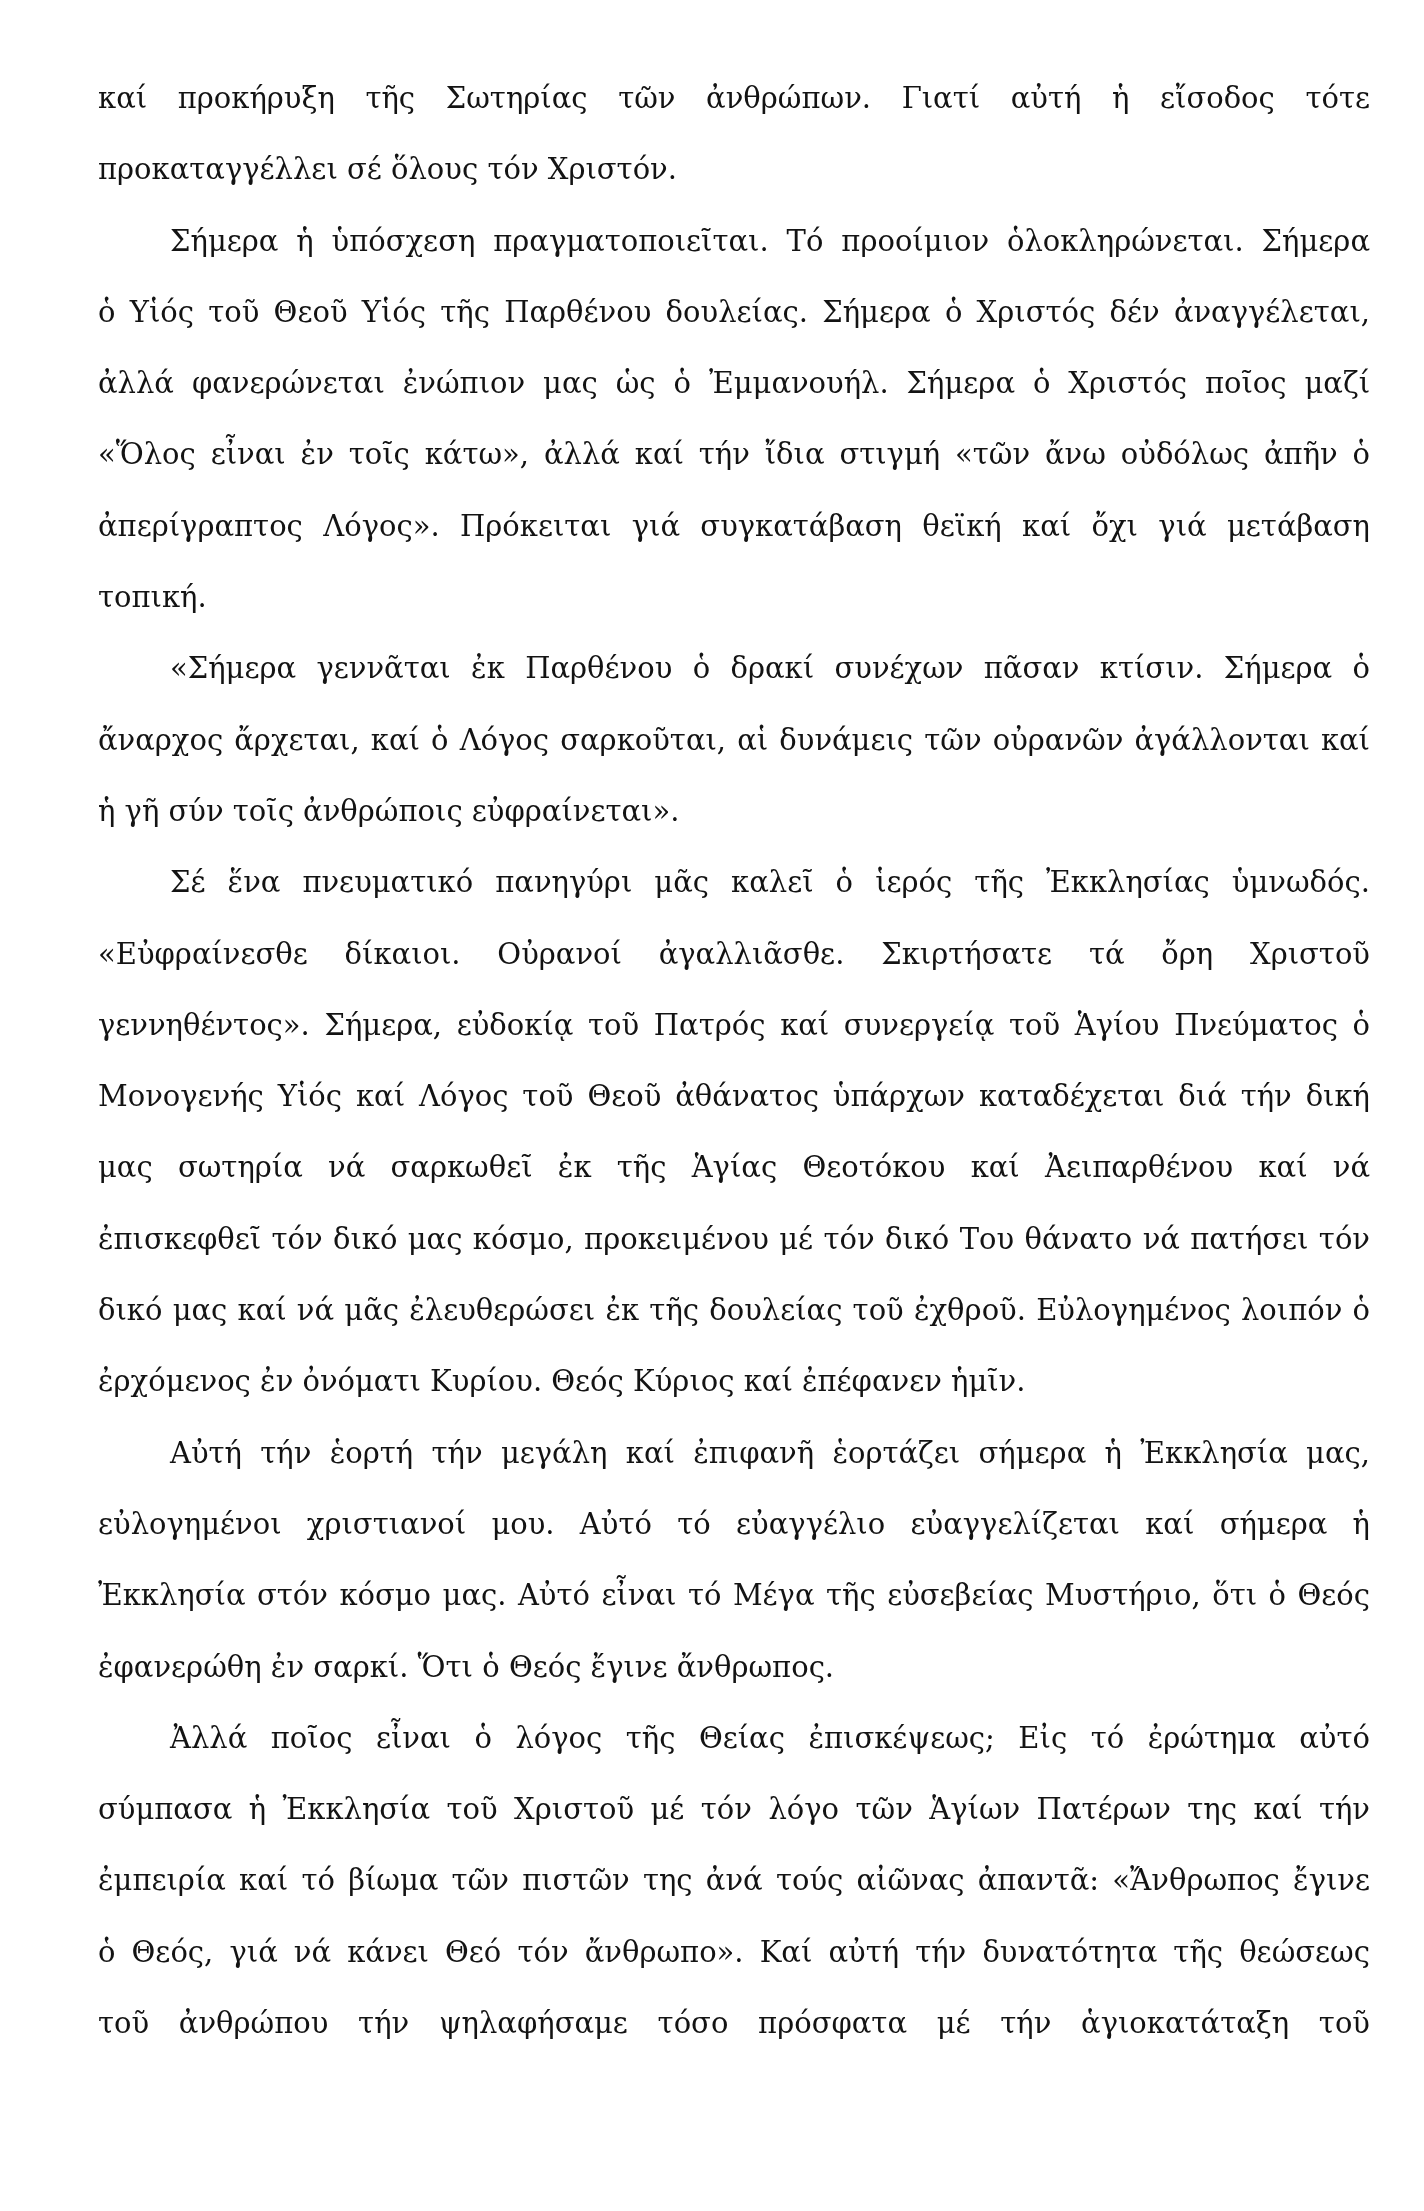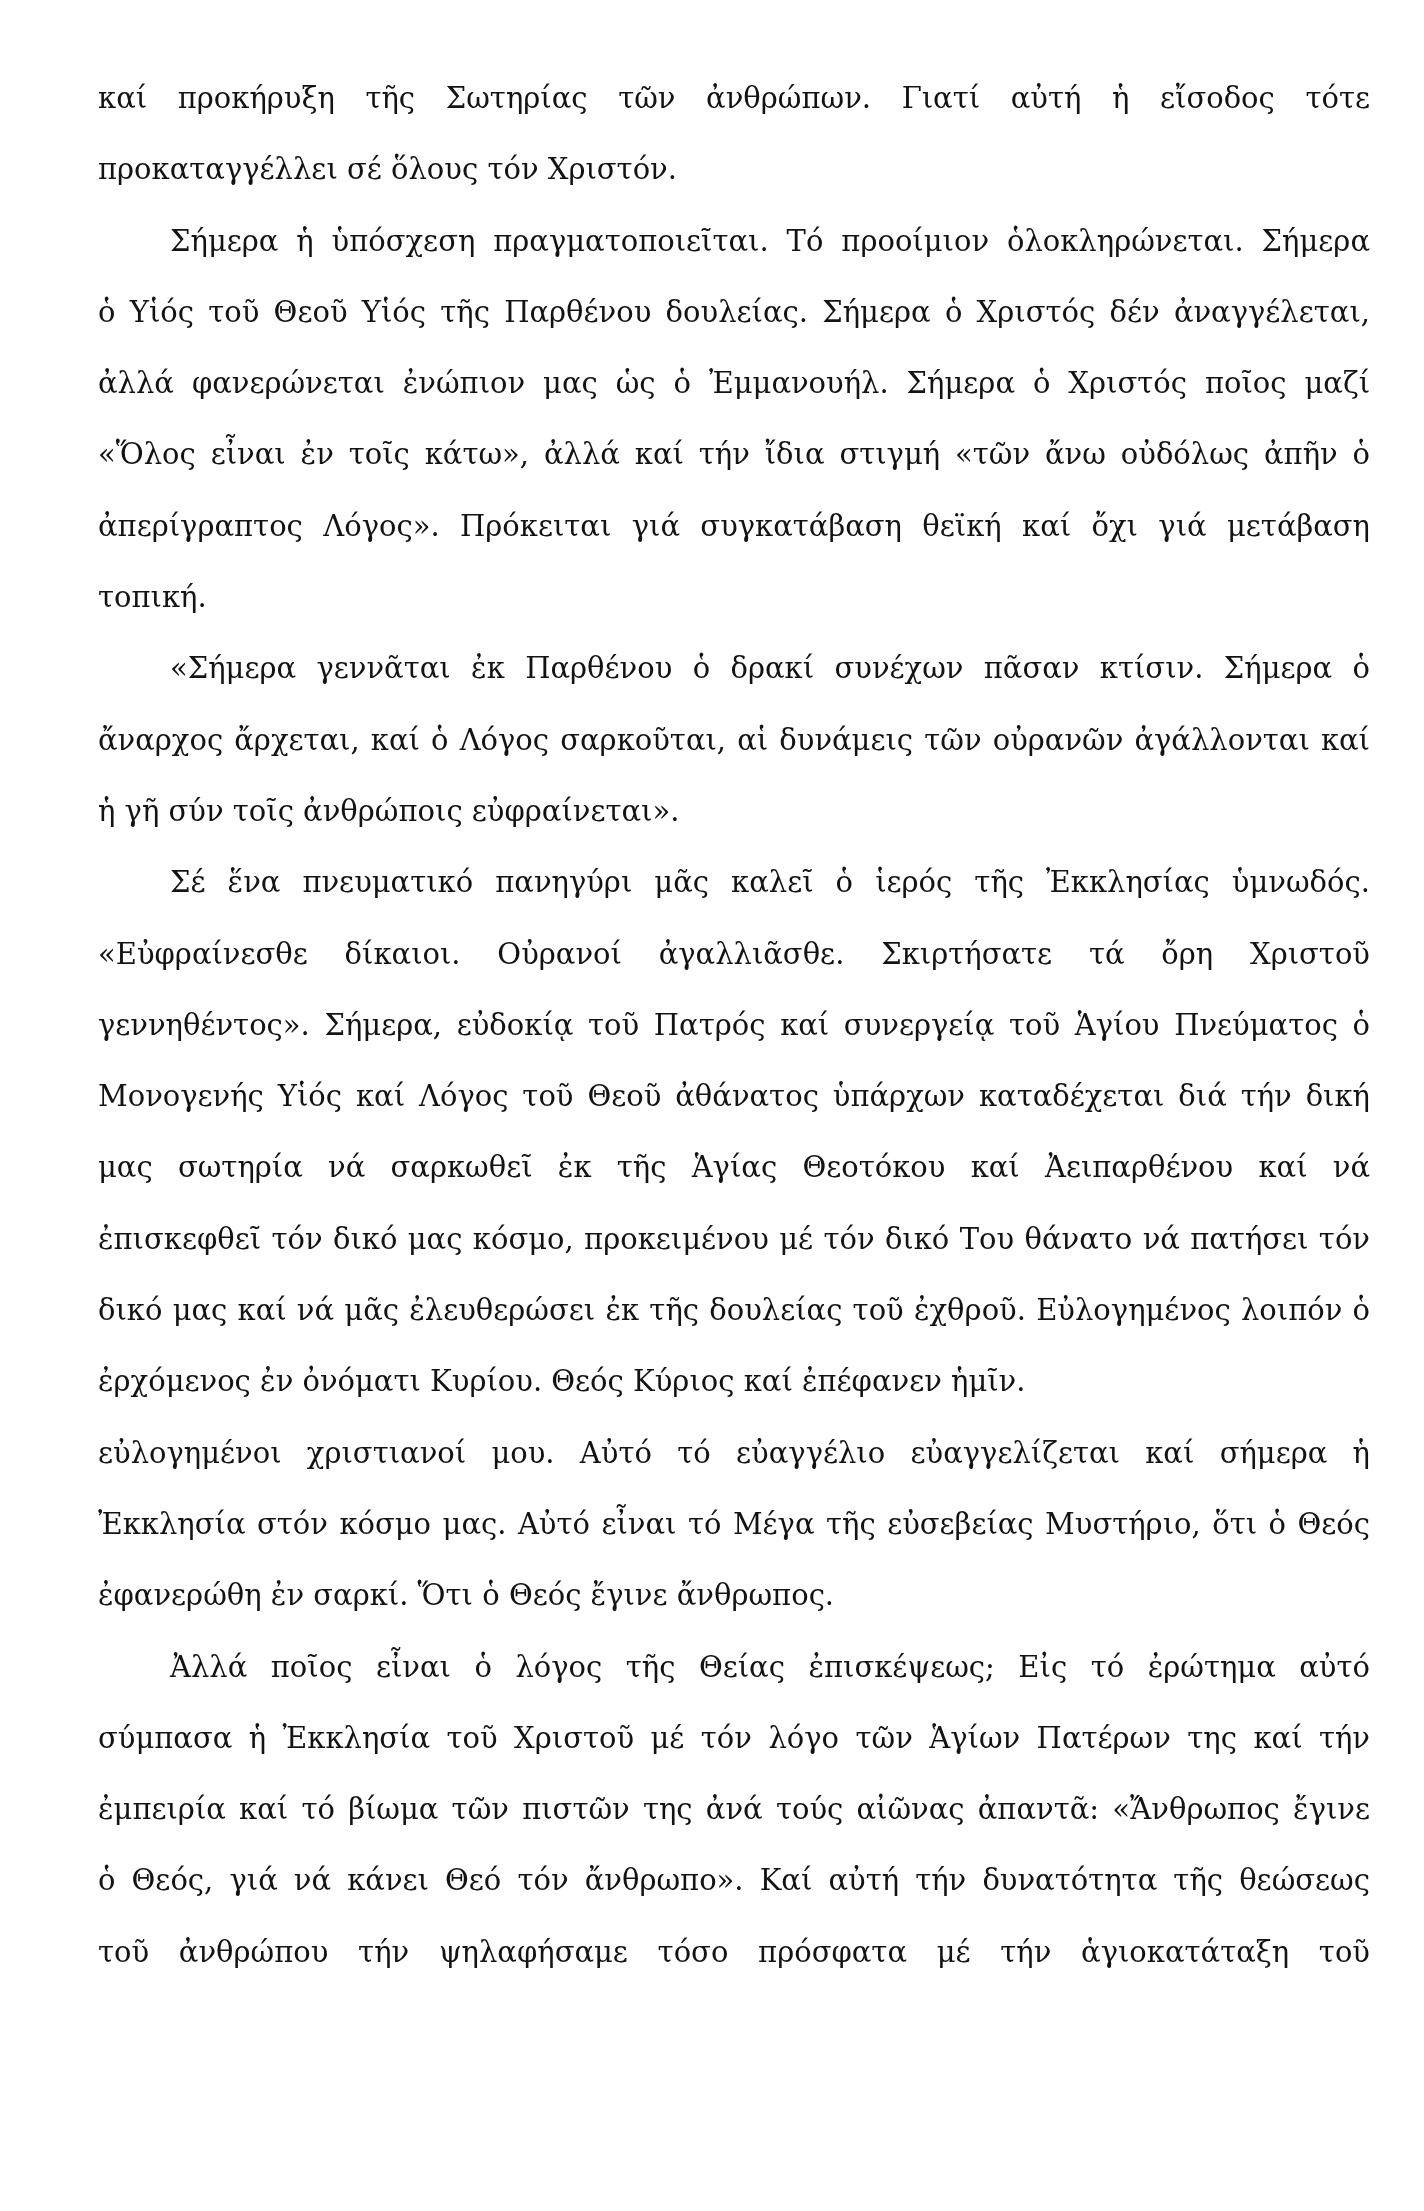--- a/index.html
+++ b/index.html
@@ -62,20 +62,21 @@
       <div class="line">ἄναρχος ἄρχεται, καί ὁ Λόγος σαρκοῦται, αἱ δυνάμεις τῶν οὐρανῶν ἀγάλλονται καί</div>
       <div class="line para-end">ἡ γῆ σύν τοῖς ἀνθρώποις εὐφραίνεται».</div>
       <div class="line indent">Σέ ἕνα πνευματικό πανηγύρι μᾶς καλεῖ ὁ ἱερός τῆς Ἐκκλησίας ὑμνωδός.</div>
       <div class="line">«Εὐφραίνεσθε δίκαιοι. Οὐρανοί ἀγαλλιᾶσθε. Σκιρτήσατε τά ὄρη Χριστοῦ</div>
       <div class="line">γεννηθέντος». Σήμερα, εὐδοκίᾳ τοῦ Πατρός καί συνεργείᾳ τοῦ Ἁγίου Πνεύματος ὁ</div>
       <div class="line">Μονογενής Υἱός καί Λόγος τοῦ Θεοῦ ἀθάνατος ὑπάρχων καταδέχεται διά τήν δική</div>
       <div class="line">μας σωτηρία νά σαρκωθεῖ ἐκ τῆς Ἁγίας Θεοτόκου καί Ἀειπαρθένου καί νά</div>
       <div class="line">ἐπισκεφθεῖ τόν δικό μας κόσμο, προκειμένου μέ τόν δικό Του θάνατο νά πατήσει τόν</div>
       <div class="line">δικό μας καί νά μᾶς ἐλευθερώσει ἐκ τῆς δουλείας τοῦ ἐχθροῦ. Εὐλογημένος λοιπόν ὁ</div>
       <div class="line para-end">ἐρχόμενος ἐν ὀνόματι Κυρίου. Θεός Κύριος καί ἐπέφανεν ἡμῖν.</div>
+      <div class="line indent">Αὐτή τήν ἑορτή τήν μεγάλη καί ἐπιφανῆ ἑορτάζει σήμερα ἡ Ἐκκλησία μας,</div>
       <div class="line">εὐλογημένοι χριστιανοί μου. Αὐτό τό εὐαγγέλιο εὐαγγελίζεται καί σήμερα ἡ</div>
       <div class="line">Ἐκκλησία στόν κόσμο μας. Αὐτό εἶναι τό Μέγα τῆς εὐσεβείας Μυστήριο, ὅτι ὁ Θεός</div>
       <div class="line para-end">ἐφανερώθη ἐν σαρκί. Ὅτι ὁ Θεός ἔγινε ἄνθρωπος.</div>
       <div class="line indent">Ἀλλά ποῖος εἶναι ὁ λόγος τῆς Θείας ἐπισκέψεως; Εἰς τό ἐρώτημα αὐτό</div>
       <div class="line">σύμπασα ἡ Ἐκκλησία τοῦ Χριστοῦ μέ τόν λόγο τῶν Ἁγίων Πατέρων της καί τήν</div>
       <div class="line">ἐμπειρία καί τό βίωμα τῶν πιστῶν της ἀνά τούς αἰῶνας ἀπαντᾶ: «Ἄνθρωπος ἔγινε</div>
       <div class="line">ὁ Θεός, γιά νά κάνει Θεό τόν ἄνθρωπο». Καί αὐτή τήν δυνατότητα τῆς θεώσεως</div>
       <div class="line">τοῦ ἀνθρώπου τήν ψηλαφήσαμε τόσο πρόσφατα μέ τήν ἁγιοκατάταξη τοῦ</div>
     </div>
 </div>

